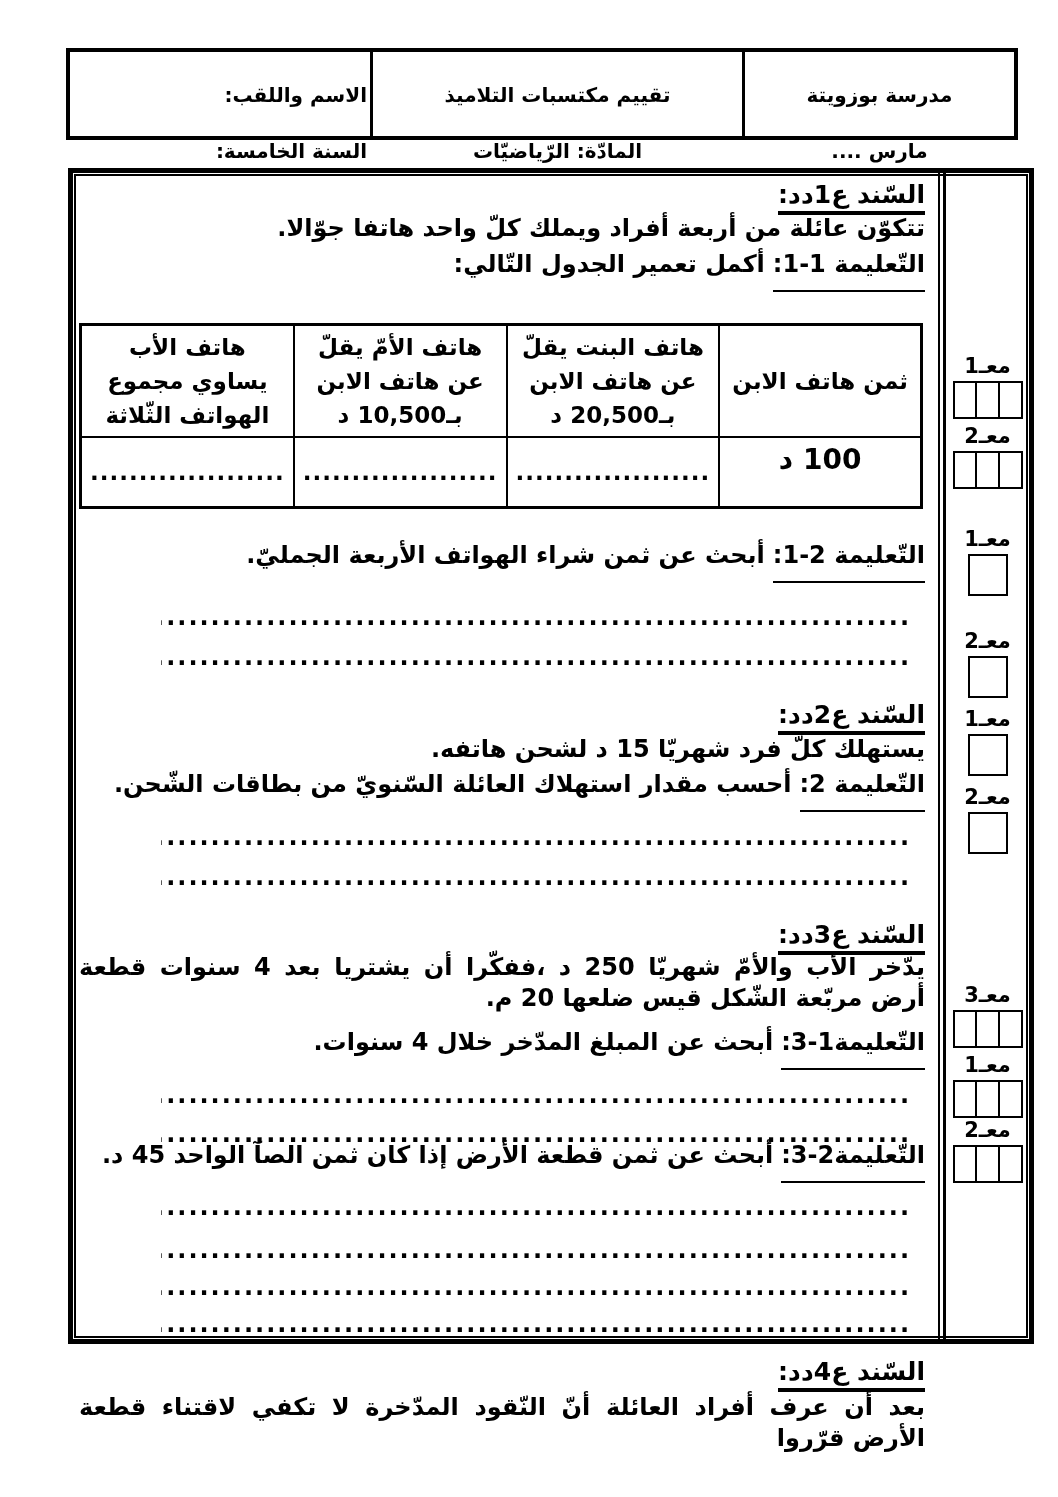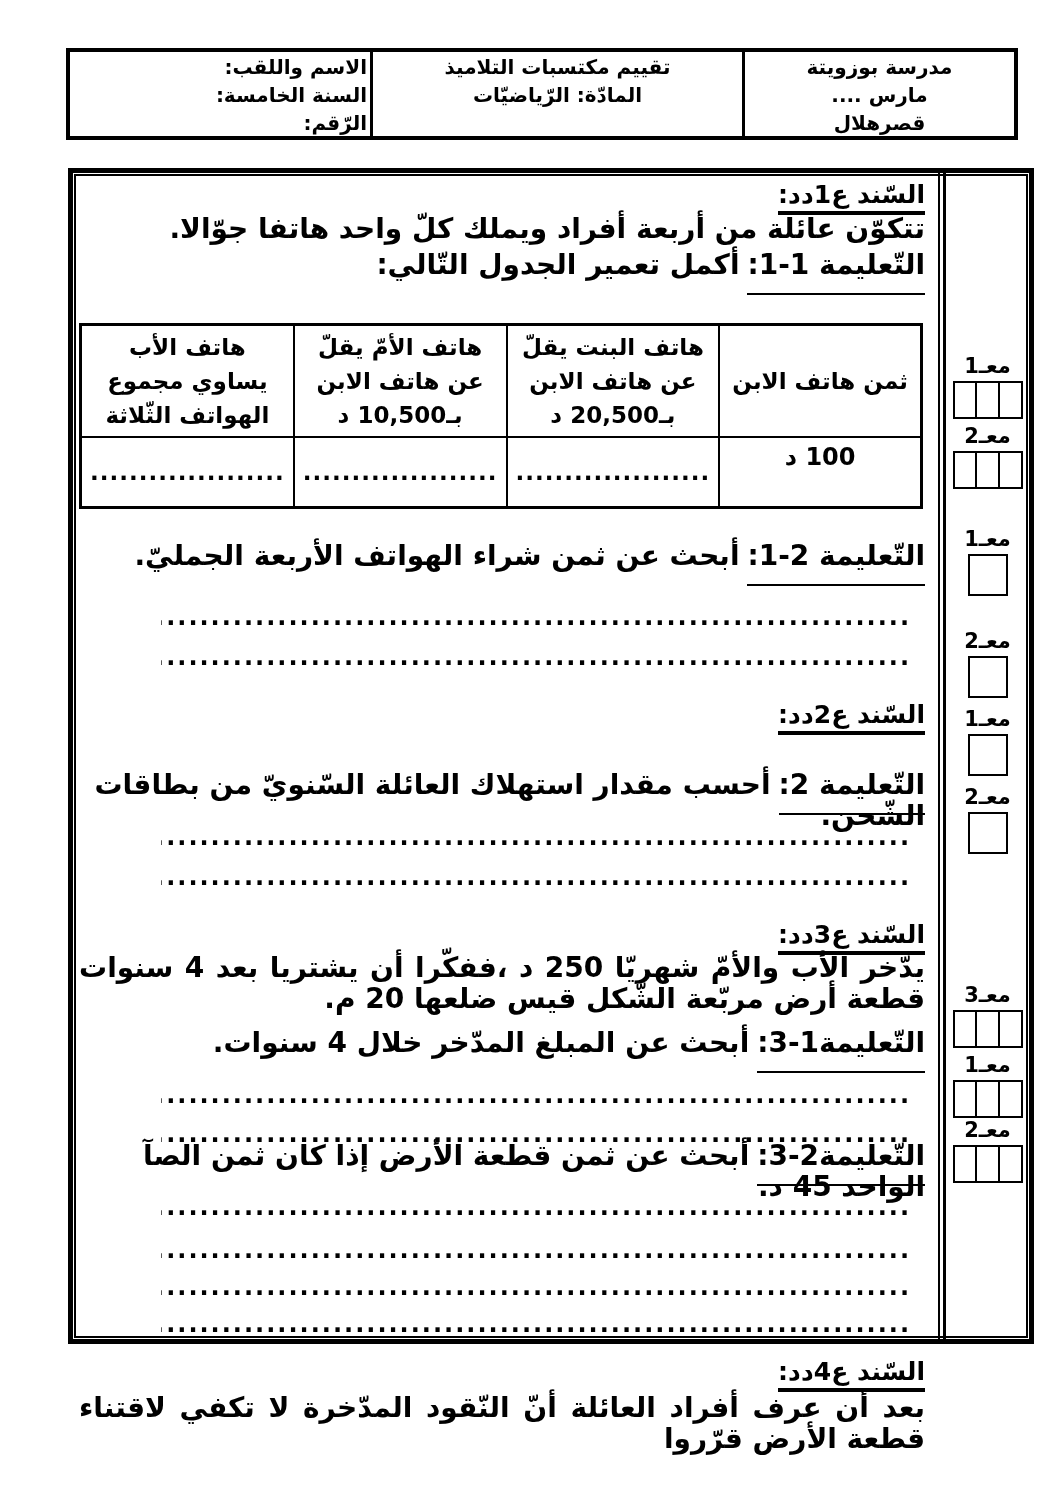--- a/index.html
+++ b/index.html
@@ -14,21 +14,21 @@
     overflow:hidden;
   }
   
   .header-table{
     position:absolute;left:66px;top:48px;width:952px;height:92px;
     border:4px solid #000;
     display:flex;direction:rtl;box-sizing:border-box;
     background:#fff;
   }
   .h-cell{box-sizing:border-box;font-size:20px;line-height:28px;padding-top:1px;}
-  .h-cell div{white-space:nowrap;}
+  .h-cell div{white-space:nowrap;margin-top:28px;}
   .h-school{width:272px;text-align:center;border-left:3px solid #000;}
   .h-exam{width:372px;text-align:center;border-left:3px solid #000;}
   .h-student{flex:1;text-align:right;padding-right:3px;}
   
   .main-box{
     position:absolute;left:68px;top:168px;width:966px;height:1176px;
     border:5px solid #000;box-sizing:border-box;background:#fff;
   }
   .main-box::before{
     content:"";position:absolute;inset:1px;border:2px solid #000;pointer-events:none;
@@ -43,21 +43,21 @@
   }
   .m-item{position:absolute;left:4px;right:4px;display:flex;flex-direction:column;align-items:center;}
   .m-label{font-size:21px;line-height:24px;white-space:nowrap;}
   .box3{display:flex;direction:rtl;border:2px solid #000;width:66px;height:34px;margin-top:3px;background:#fff;}
   .box3 .c{flex:1;}
   .box3 .c + .c{border-right:2px solid #000;}
   .box1{width:36px;height:38px;border:2px solid #000;margin-top:3px;background:#fff;}
   
   .content{position:absolute;top:0;left:6px;right:104px;bottom:0;direction:rtl;}
   .blk{position:absolute;right:0;left:0;text-align:right;}
-  .line{font-size:28px;line-height:31px;}
+  .line{font-size:24px;line-height:31px;}
   .sanad{font-size:25px;line-height:31px;}
   .u3{border-bottom:4px solid #000;padding-bottom:2px;}
   .u2{border-bottom:2.5px solid #000;padding-bottom:12px;}
   .inst-text{margin-right:8px;}
   .just{text-align:justify;}
   .dots{
     position:absolute;right:14px;width:750px;height:28px;
     font-size:24px;line-height:28px;letter-spacing:2px;
     white-space:nowrap;overflow:hidden;text-align:right;
   }
@@ -68,21 +68,21 @@
     border:3px solid #000;
   }
   .grid th,.grid td{
     border:2.5px solid #000;
     font-family:"DejaVu Sans",sans-serif;font-weight:bold;color:#000;
     text-align:center;vertical-align:middle;
     padding:4px 8px;box-sizing:border-box;
   }
   .grid th{width:210px;height:108px;font-size:23px;line-height:34px;}
   .grid td{height:70px;font-size:23px;letter-spacing:1px;}
-  .grid td.top{vertical-align:top;padding-top:5px;letter-spacing:0;font-size:24px;}
+  .grid td.top{vertical-align:top;padding-top:5px;letter-spacing:0;font-size:28px;}
 </style>
 </head>
 <body>
 
 <div class="page">
 
   <div class="header-table">
     <div class="h-cell h-school">
       <div>مدرسة بوزويتة</div>
       <div>مارس ....</div>
@@ -130,20 +130,21 @@
 
       <div class="blk line" style="top:367px">
         <span class="u2">التّعليمة 2-1:</span><span class="inst-text">أبحث عن ثمن شراء الهواتف الأربعة الجمليّ.</span>
       </div>
       <div class="dots" style="top:430px">........................................................................................................................</div>
       <div class="dots" style="top:470px">........................................................................................................................</div>
 
       <div class="blk sanad" style="top:526px">
         <span class="u3">السّند ع2دد:</span>
       </div>
+      <div class="blk line" style="top:561px">يستهلك كلّ فرد شهريّا 15 د لشحن هاتفه.</div>
       <div class="blk line" style="top:596px">
         <span class="u2">التّعليمة 2:</span><span class="inst-text">أحسب مقدار استهلاك العائلة السّنويّ من بطاقات الشّحن.</span>
       </div>
       <div class="dots" style="top:650px">........................................................................................................................</div>
       <div class="dots" style="top:690px">........................................................................................................................</div>
 
       <div class="blk sanad" style="top:746px">
         <span class="u3">السّند ع3دد:</span>
       </div>
       <div class="blk line just" style="top:779px">يدّخر الأب والأمّ شهريّا 250 د ،ففكّرا أن يشتريا بعد 4 سنوات قطعة أرض مربّعة الشّكل قيس ضلعها 20 م.</div>

